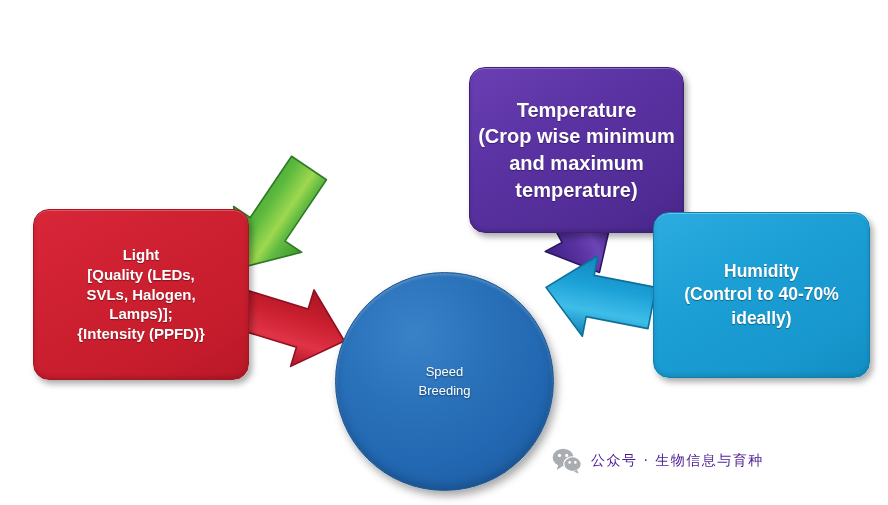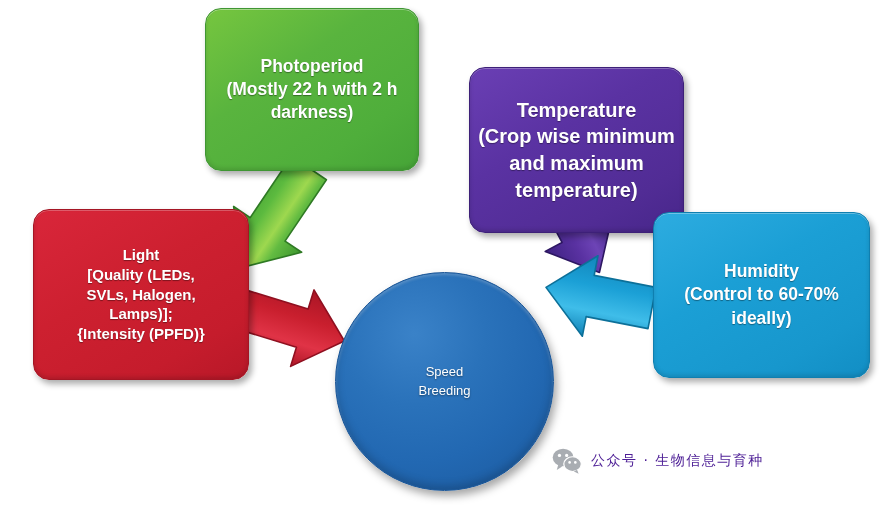--- a/index.html
+++ b/index.html
@@ -188,44 +188,39 @@
 
     <g transform="translate(243,310) rotate(17)">
       <path d="M 0 -20 L 0 20 L 62 20 L 62 40 L 106 0 L 62 -40 L 62 -20 Z" fill="url(#gradRedArrow)" stroke="#8f1020" stroke-width="1.6" stroke-linejoin="round"></path>
     </g>
 
     <g transform="translate(652,308) rotate(11)">
       <path d="M 0 -21 L 0 21 L -63 21 L -63 41 L -108 0 L -63 -41 L -63 -21 Z" fill="url(#gradCyanArrow)" stroke="#0c7099" stroke-width="1.6" stroke-linejoin="round"></path>
     </g>
   </svg>
 
-  <div class="node" id="node-photoperiod">
-    <span class="label">Photoperiod
-(Mostly 22 h with 2 h
-darkness)</span>
-  </div>
 
   <div class="node" id="node-temperature">
     <span class="label">Temperature
 (Crop wise minimum
 and maximum
 temperature)</span>
   </div>
 
   <div class="node" id="node-light">
     <span class="label">Light
 [Quality (LEDs,
 SVLs, Halogen,
 Lamps)];
 {Intensity (PPFD)}</span>
   </div>
 
   <div class="node" id="node-humidity">
     <span class="label">Humidity
-(Control to 60-70%
+(Control to 40-70%
 ideally)</span>
   </div>
 
   <div class="node" id="node-center">
     <span class="label">Speed
 Breeding</span>
   </div>
 
   <div id="watermark">
     <svg class="wm-icon" viewBox="0 0 34 30">

